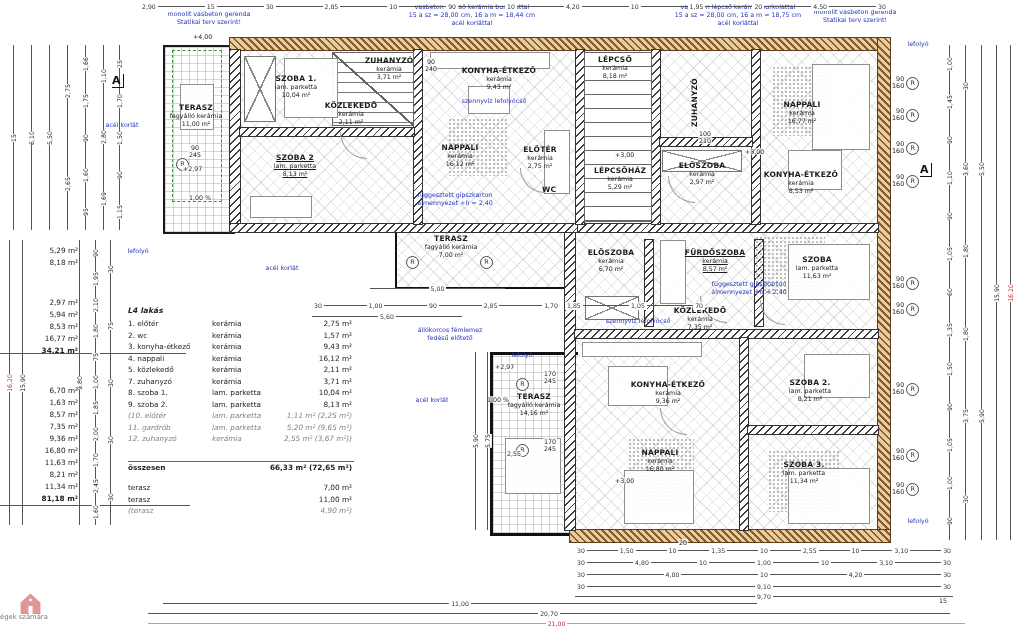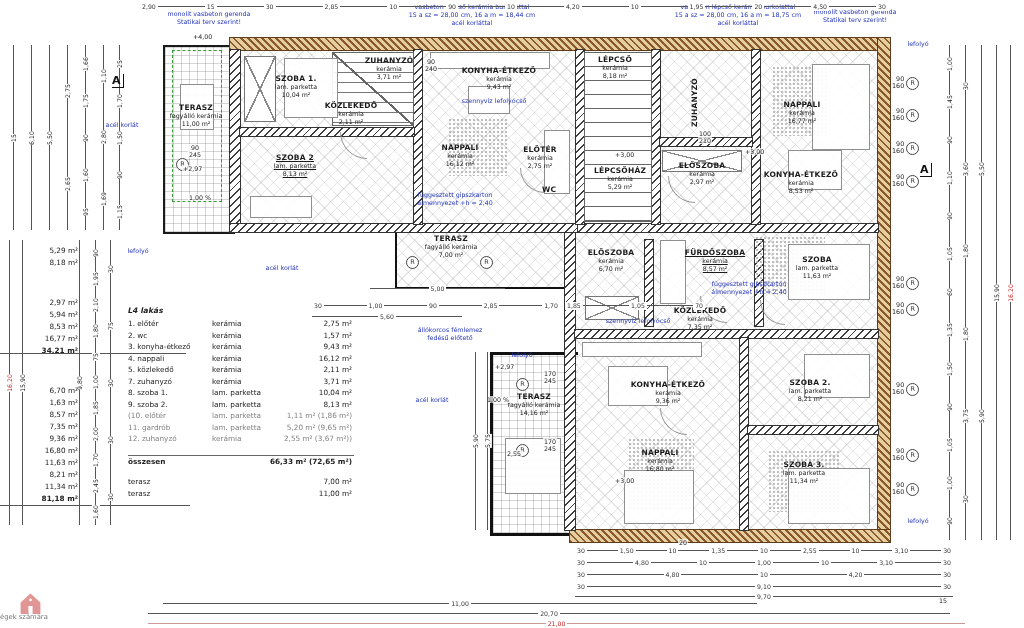--- a/index.html
+++ b/index.html
@@ -51,22 +51,22 @@
   .doorlbl{position:absolute;font-size:6.3px;line-height:1.15;text-align:center;
            background:rgba(255,255,255,.78);padding:0 1px;color:#222}
   .secmark{position:absolute;font-weight:bold;font-size:11px;color:#111;border-bottom:1.5px solid #111;
            padding:0 2px 0 0;border-right:1.5px solid #111}
   
   #room-table{position:absolute;left:128px;top:306px;width:226px;font-size:7.3px;color:#222}
   #room-table .tt{font-style:italic;font-weight:bold;margin-bottom:3px;font-size:7.6px}
   .trow{display:flex;line-height:11.5px}
   .trow .c1{width:84px;white-space:nowrap}.trow .c2{width:64px;white-space:nowrap}
   .trow .c3{flex:1;text-align:right;padding-right:2px;white-space:nowrap}
-  .trow.muted{color:#828282;}
-  .trow.total{font-weight:bold;border-top:1.5px solid #666;margin-top:10px}
+  .trow.muted{color:#828282;font-style:italic}
+  .trow.total{font-weight:bold;border-top:1.5px solid #666;margin-top:16px}
   .tgap{height:9px}
   .areas{position:absolute;width:58px;text-align:right;font-size:7.3px;line-height:12px;color:#222;white-space:nowrap}
   .areas .b{font-weight:bold}
   
   #watermark{position:absolute;left:14px;top:589px;display:flex;align-items:center;gap:5px;
              background:rgba(255,255,255,.55);padding:2px 8px 2px 4px;border-radius:3px}
   #watermark .wm{font-size:23px;font-weight:bold;color:rgba(219,126,126,.82);letter-spacing:.5px;white-space:nowrap}
   #wm-sub{position:absolute;left:0;top:613px;font-size:6.8px;color:#777}
 </style>
 </head>
@@ -630,21 +630,21 @@
         <span class="c3">10,04 m²</span>
       </div>
       <div class="trow">
         <span class="c1">9. szoba 2.</span>
         <span class="c2">lam. parketta</span>
         <span class="c3">8,13 m²</span>
       </div>
       <div class="trow muted">
         <span class="c1">(10. előtér</span>
         <span class="c2">lam. parketta</span>
-        <span class="c3">1,11 m² (1,86 m²)</span>
+        <span class="c3">1,11 m² (2,25 m²)</span>
       </div>
       <div class="trow muted">
         <span class="c1">11. gardrób</span>
         <span class="c2">lam. parketta</span>
         <span class="c3">5,20 m² (9,65 m²)</span>
       </div>
       <div class="trow muted">
         <span class="c1">12. zuhanyzó</span>
         <span class="c2">kerámia</span>
         <span class="c3">2,55 m² (3,67 m²))</span>
@@ -657,20 +657,25 @@
       <div class="tgap"></div>
       <div class="trow">
         <span class="c1">terasz</span>
         <span class="c2"></span>
         <span class="c3">7,00 m²</span>
       </div>
       <div class="trow">
         <span class="c1">terasz</span>
         <span class="c2"></span>
         <span class="c3">11,00 m²</span>
+      </div>
+      <div class="trow muted">
+        <span class="c1">(terasz</span>
+        <span class="c2"></span>
+        <span class="c3">4,90 m²)</span>
       </div>
     </div>
 </div>
 
 <div id="watermark">
   <svg width="25" height="25" viewBox="0 0 24 24">
     <path d="M2.5 11 L12 2.5 L21.5 11 L21.5 22 L14 22 L14 14.5 L10 14.5 L10 22 L2.5 22 Z" fill="rgba(219,126,126,.82)"></path>
     <circle cx="12" cy="8.6" r="1.3" fill="#fff"></circle>
   </svg>
 </div>

